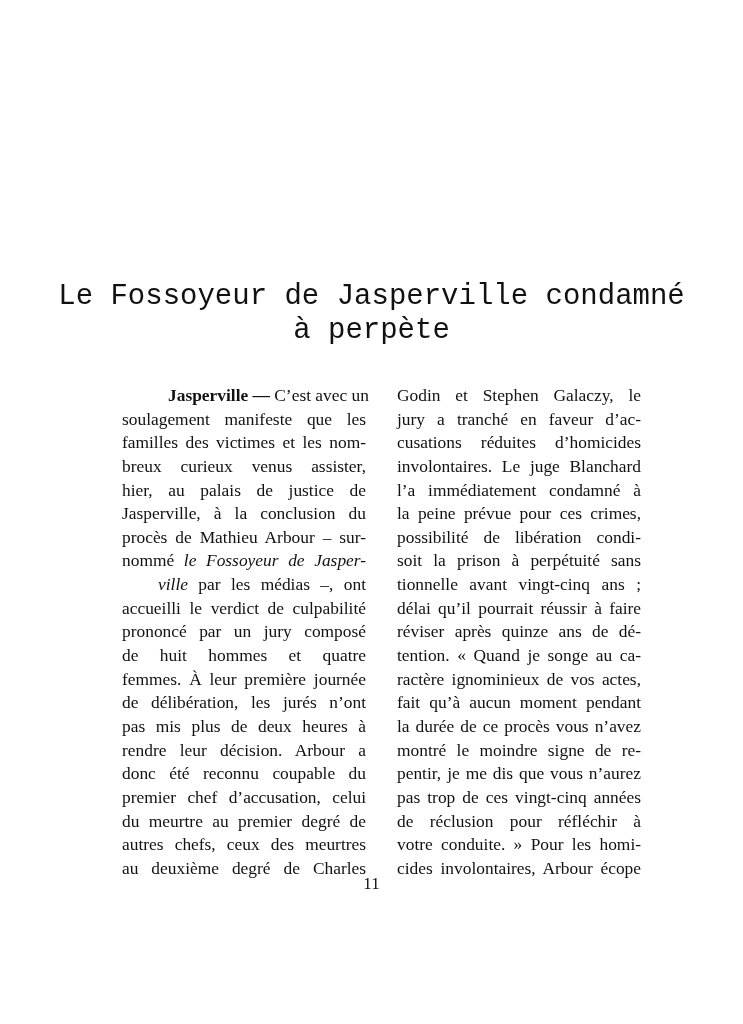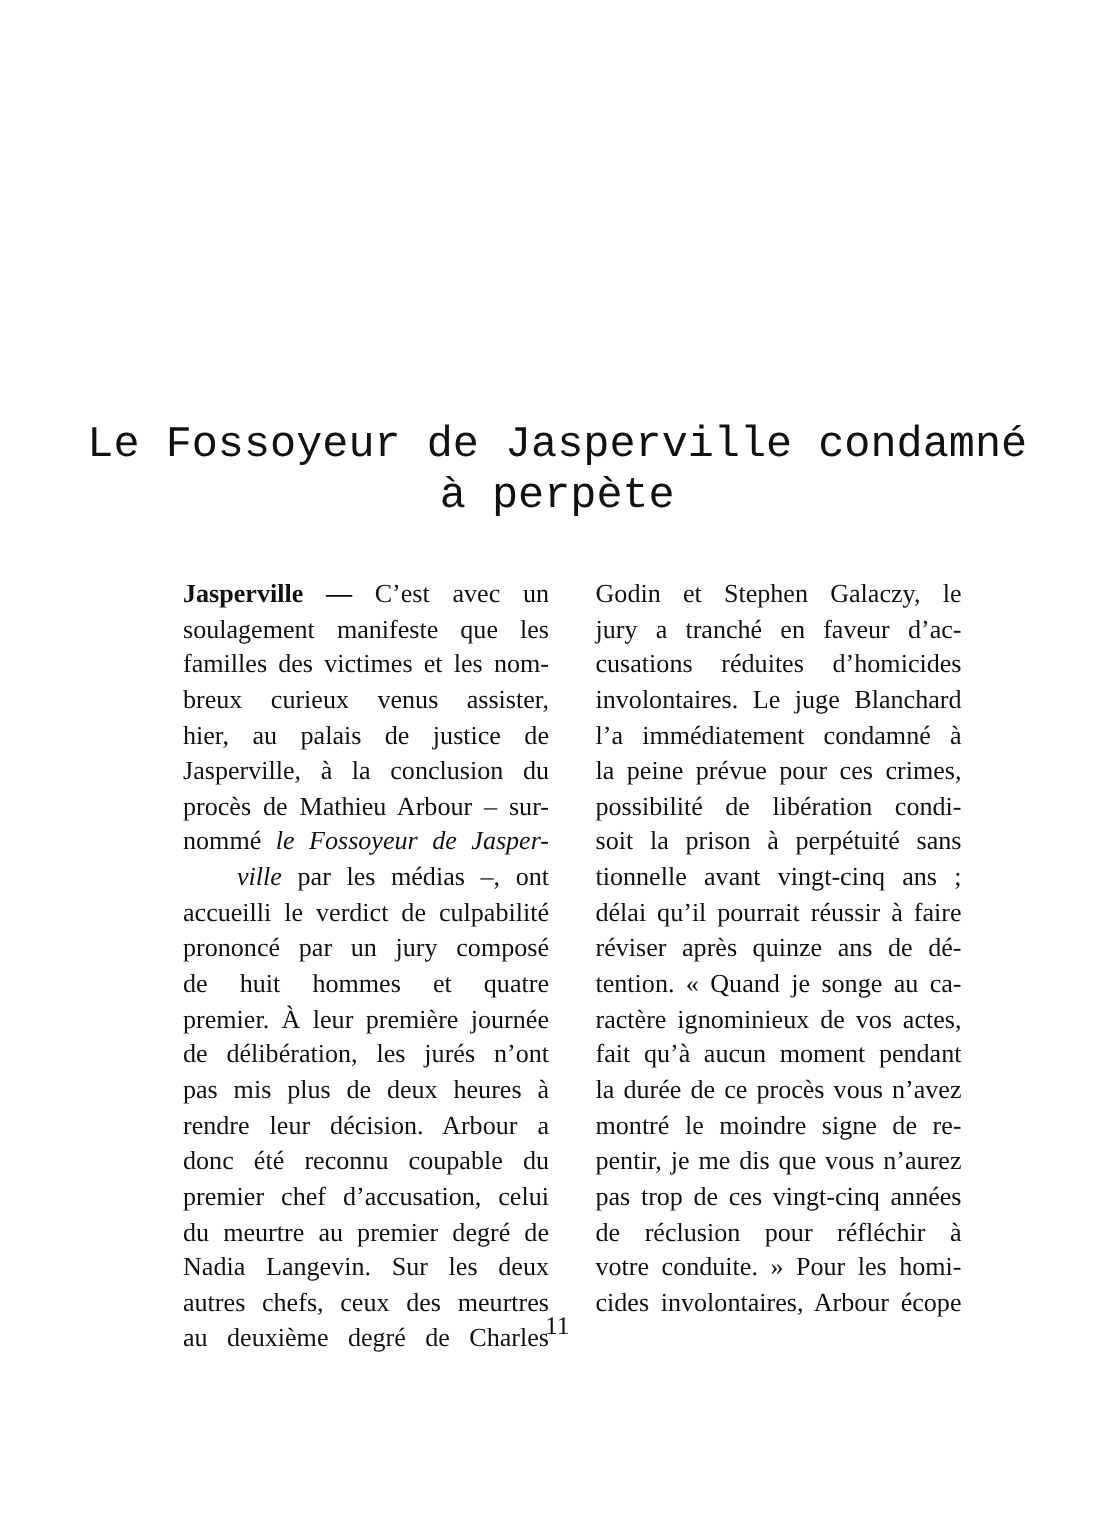--- a/index.html
+++ b/index.html
@@ -57,40 +57,39 @@
   </style>
 </head>
 <body>
 
 <h1 class="title">
   <span>Le Fossoyeur de Jasperville condamné</span>
   <span>à perpète</span>
 </h1>
 
 <div class="col col-left">
-  <span class="line" style="white-space: pre; text-align-last: justify;"><span class="bold">Jasperville —</span><span> C’est avec un</span></span>
+  <span class="line" style="white-space: pre; text-align-last: justify; margin-left: 46px;"><span class="bold">Jasperville —</span><span> C’est avec un</span></span>
   <span class="line">soulagement manifeste que les</span>
   <span class="line">familles des victimes et les nom-</span>
   <span class="line">breux curieux venus assister,</span>
   <span class="line">hier, au palais de justice de</span>
   <span class="line">Jasperville, à la conclusion du</span>
   <span class="line">procès de Mathieu Arbour – sur-</span>
   <span class="line" style="white-space: pre; text-align-last: justify;"><span>nommé </span><span class="ital">le Fossoyeur de Jasper-</span></span>
   <span class="line" style="white-space: pre; text-align-last: justify; margin-left: 36px;"><span class="ital">ville</span><span> par les médias –, ont</span></span>
   <span class="line">accueilli le verdict de culpabilité</span>
   <span class="line">prononcé par un jury composé</span>
   <span class="line">de huit hommes et quatre</span>
-  <span class="line">premier. À leur première journée</span>
+  <span class="line">femmes. À leur première journée</span>
   <span class="line">de délibération, les jurés n’ont</span>
   <span class="line">pas mis plus de deux heures à</span>
   <span class="line">rendre leur décision. Arbour a</span>
   <span class="line">donc été reconnu coupable du</span>
   <span class="line">premier chef d’accusation, celui</span>
   <span class="line">du meurtre au premier degré de</span>
-  <span class="line">Nadia Langevin. Sur les deux</span>
   <span class="line">autres chefs, ceux des meurtres</span>
   <span class="line">au deuxième degré de Charles</span>
 </div>
 
 <div class="col col-right">
   <span class="line">Godin et Stephen Galaczy, le</span>
   <span class="line">jury a tranché en faveur d’ac-</span>
   <span class="line">cusations réduites d’homicides</span>
   <span class="line">involontaires. Le juge Blanchard</span>
   <span class="line">l’a immédiatement condamné à</span>

